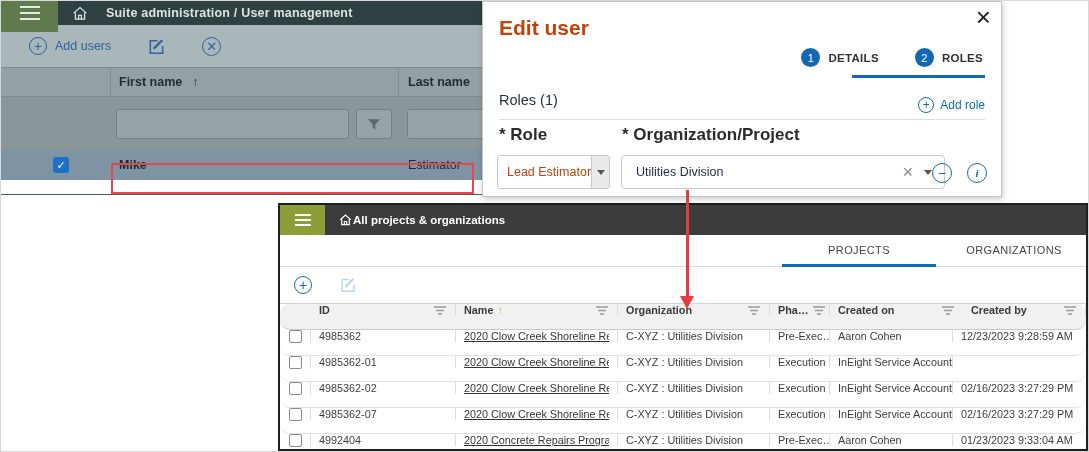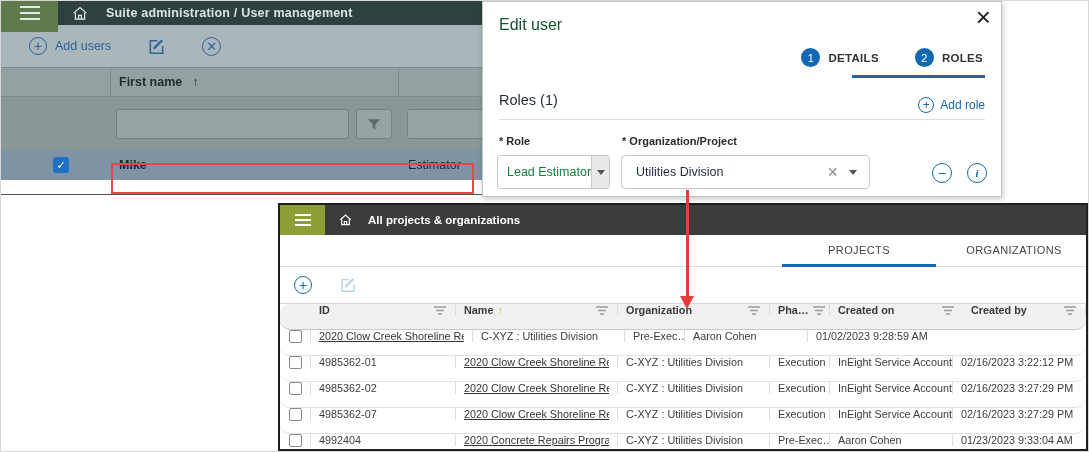--- a/index.html
+++ b/index.html
@@ -34,62 +34,62 @@
         border-radius:3px;box-sizing:border-box;display:flex;align-items:center;justify-content:center;cursor:pointer;}
   .fin2{left:406px;top:12px;width:80px;}
   .p1-row{height:30px;background:#7e94a4;display:flex;align-items:center;font-size:12.5px;color:#1c2a33;position:relative;}
   .p1-cb{position:absolute;left:52px;top:7px;width:16px;height:16px;background:#2170c8;border-radius:3px;color:#fff;
          display:flex;align-items:center;justify-content:center;font-size:11px;cursor:pointer;}
   .redbox{position:absolute;left:110px;top:162px;width:363px;height:31px;border:2px solid #e8474a;box-sizing:border-box;z-index:6;pointer-events:none;}
 
   
   .dlg{position:absolute;left:481px;top:0;width:520px;height:196px;background:#fff;border:1px solid #c4c4c4;
        box-shadow:1px 2px 6px rgba(0,0,0,.22);box-sizing:border-box;z-index:10;}
-  .dlg-title{position:absolute;left:16px;top:14px;font-size:16px;font-weight:400;color:#14532d;}
+  .dlg-title{position:absolute;left:16px;top:14px;font-size:21px;font-weight:700;color:#c2410c;}
   .dlg-close{position:absolute;right:10px;top:0px;font-size:26px;font-weight:300;color:#222;cursor:pointer;line-height:1.2;}
   .steps{position:absolute;top:46px;right:18px;display:flex;gap:36px;}
   .step{display:flex;align-items:center;gap:8px;font-size:11.5px;font-weight:700;color:#333;cursor:pointer;letter-spacing:.3px;}
   .stepn{width:19px;height:19px;border-radius:50%;background:#1268b3;color:#fff;font-size:11px;font-weight:400;
          display:flex;align-items:center;justify-content:center;}
   .step-line{position:absolute;top:73px;right:16px;width:133px;height:3px;background:#1268b3;}
   .roles-h{position:absolute;left:16px;top:90px;font-size:14.5px;color:#25303b;}
   .add-role{position:absolute;right:16px;top:95px;display:flex;align-items:center;gap:6px;color:#1268b3;font-size:12px;cursor:pointer;}
   .add-role .cplus{width:16px;height:16px;font-size:12px;border-width:1.3px;}
   .dlg-div{position:absolute;left:16px;right:16px;top:117px;border-top:1px solid #ddd;}
-  .flbl{position:absolute;top:133px;font-size:11px;font-weight:700;color:#2b2b2b;}
+  .flbl{position:absolute;top:123px;font-size:17px;font-weight:700;color:#2b2b2b;}
   .lbl-role{left:16px;}
   .lbl-org{left:139px;}
   .sel{position:absolute;left:14px;top:153px;width:113px;height:34px;border:1px solid #c9c9c9;border-radius:3px;
        display:flex;align-items:center;box-sizing:border-box;cursor:pointer;}
-  .sel-text{flex:1;padding-left:9px;font-size:12.5px;color:#15803d;white-space:nowrap;}
+  .sel-text{flex:1;padding-left:9px;font-size:12.5px;color:#c2410c;white-space:nowrap;}
   .sel-btn{width:26px;align-self:stretch;background:#e9e9e9;border-left:1px solid #c9c9c9;border-radius:0 2px 2px 0;
            display:flex;align-items:center;justify-content:center;}
   .caret{width:0;height:0;border-left:4px solid transparent;border-right:4px solid transparent;border-top:5px solid #555;}
-  .combo{position:absolute;left:138px;top:153px;width:249px;height:34px;border:1px solid #c9c9c9;border-radius:4px;
+  .combo{position:absolute;left:138px;top:153px;width:324px;height:34px;border:1px solid #c9c9c9;border-radius:4px;
          display:flex;align-items:center;box-sizing:border-box;cursor:pointer;}
   .combo-text{flex:1;padding-left:14px;font-size:12.5px;color:#1c2c45;white-space:nowrap;}
   .combo-clear{color:#8a8a8a;font-size:18px;padding:0 11px;cursor:pointer;line-height:1;}
   .combo-caret{padding-right:12px;display:flex;}
   .roundbtn{position:absolute;top:161px;width:20px;height:20px;border:1.5px solid #1268b3;border-radius:50%;color:#1268b3;
             display:flex;align-items:center;justify-content:center;box-sizing:border-box;cursor:pointer;}
   .minus-btn{left:449px;font-size:14px;}
   .info-btn{left:484px;font-size:11px;font-weight:700;font-family:"Liberation Serif",serif;font-style:italic;}
 
   
   .arrow{position:absolute;left:679px;top:189px;width:15px;height:120px;z-index:40;pointer-events:none;}
   .arrow-line{position:absolute;left:6px;top:0;width:3px;height:108px;background:#e73c3e;}
   .arrow-headt{position:absolute;left:0;top:106px;width:0;height:0;border-left:7.5px solid transparent;
                border-right:7.5px solid transparent;border-top:13px solid #e73c3e;}
 
   
   .p2{position:absolute;left:277px;top:202px;width:810px;height:248px;background:#fff;border:2px solid #1f1f1f;
       box-sizing:border-box;overflow:hidden;z-index:3;}
   .p2-head{height:30px;background:#3d3c3c;display:flex;align-items:center;}
   .p2-menu{width:45px;height:30px;background:#8c9e35;display:flex;align-items:center;justify-content:center;cursor:pointer;}
-  .p2-crumb{margin-left:15px;color:#fff;font-size:11.5px;font-weight:700;}
+  .p2-crumb{color:#fff;font-size:11.5px;font-weight:700;}
   .p2-tabs{height:31px;position:relative;border-bottom:1px solid #dcdcdc;background:#fff;}
   .tab{position:absolute;top:9px;transform:translateX(-50%);font-size:11px;color:#444;letter-spacing:.4px;cursor:pointer;font-weight:400;}
   .tab-projects{left:579px;}
   .tab-orgs{left:734px;text-align:right;}
   .tab-line{position:absolute;left:502px;bottom:-1px;width:154px;height:3px;background:#1268b3;}
   .p2-toolbar{height:36px;display:flex;align-items:center;}
   .p2-plus{margin-left:14px;color:#1268b3;cursor:pointer;}
   .p2-edit{margin-left:27px;display:flex;cursor:pointer;}
   .grid{border-top:1px solid #d5d5d5;}
   .g-row{display:flex;height:25px;border-bottom:1px solid #e2e2e2;font-size:10.8px;color:#3c3c3c;align-items:flex-start;border-radius:10px;}
@@ -139,20 +139,23 @@
         </svg>
       </span>
       <span class="p1-x">✕</span>
     </div>
     <div class="p1-thead">
       <div class="p1c0"></div>
       <div class="p1c1">
         <span>First name</span>
         <span class="sort-d">↑</span>
       </div>
+      <div class="p1c2">
+        <span>Last name</span>
+      </div>
     </div>
     <div class="p1-filter">
       <input class="fin fin1" value="" style="">
       <span class="fbtn">
         <svg width="14" height="13" viewBox="0 0 16 14">
             <path d="M1 1 H15 L9.5 7 V13 L6.5 10.8 V7 Z" fill="#5d6a6b"></path>
           </svg>
       </span>
       <input class="fin fin2" value="" style="">
     </div>
@@ -292,40 +295,40 @@
                 <path d="M0 2 H12 M2 5.5 H10 M4 9 H8" stroke="#9a9a9a" stroke-width="1.4"></path>
               </svg>
             </span>
         </div>
       </div>
 
       <div class="g-row">
         <div class="gc gc0">
             <span class="cb"></span>
           </div>
+        <div class="gc gc1">4985362</div>
         <div class="gc gc2">
             <span class="lnk">2020 Clow Creek Shoreline Rest…</span>
           </div>
         <div class="gc gc3">C-XYZ : Utilities Division</div>
         <div class="gc gc4">Pre-Exec…</div>
         <div class="gc gc5">Aaron Cohen</div>
-        <div class="gc gc6">01/02/2023 9:28:59 AM</div>
+        <div class="gc gc6">12/23/2023 9:28:59 AM</div>
       </div>
       <div class="g-row">
         <div class="gc gc0">
             <span class="cb"></span>
           </div>
         <div class="gc gc1">4985362-01</div>
         <div class="gc gc2">
             <span class="lnk">2020 Clow Creek Shoreline Rest…</span>
           </div>
         <div class="gc gc3">C-XYZ : Utilities Division</div>
         <div class="gc gc4">Execution</div>
         <div class="gc gc5">InEight Service Account</div>
-        <div class="gc gc6">02/16/2023 3:22:12 PM</div>
       </div>
       <div class="g-row">
         <div class="gc gc0">
             <span class="cb"></span>
           </div>
         <div class="gc gc1">4985362-02</div>
         <div class="gc gc2">
             <span class="lnk">2020 Clow Creek Shoreline Rest…</span>
           </div>
         <div class="gc gc3">C-XYZ : Utilities Division</div>

